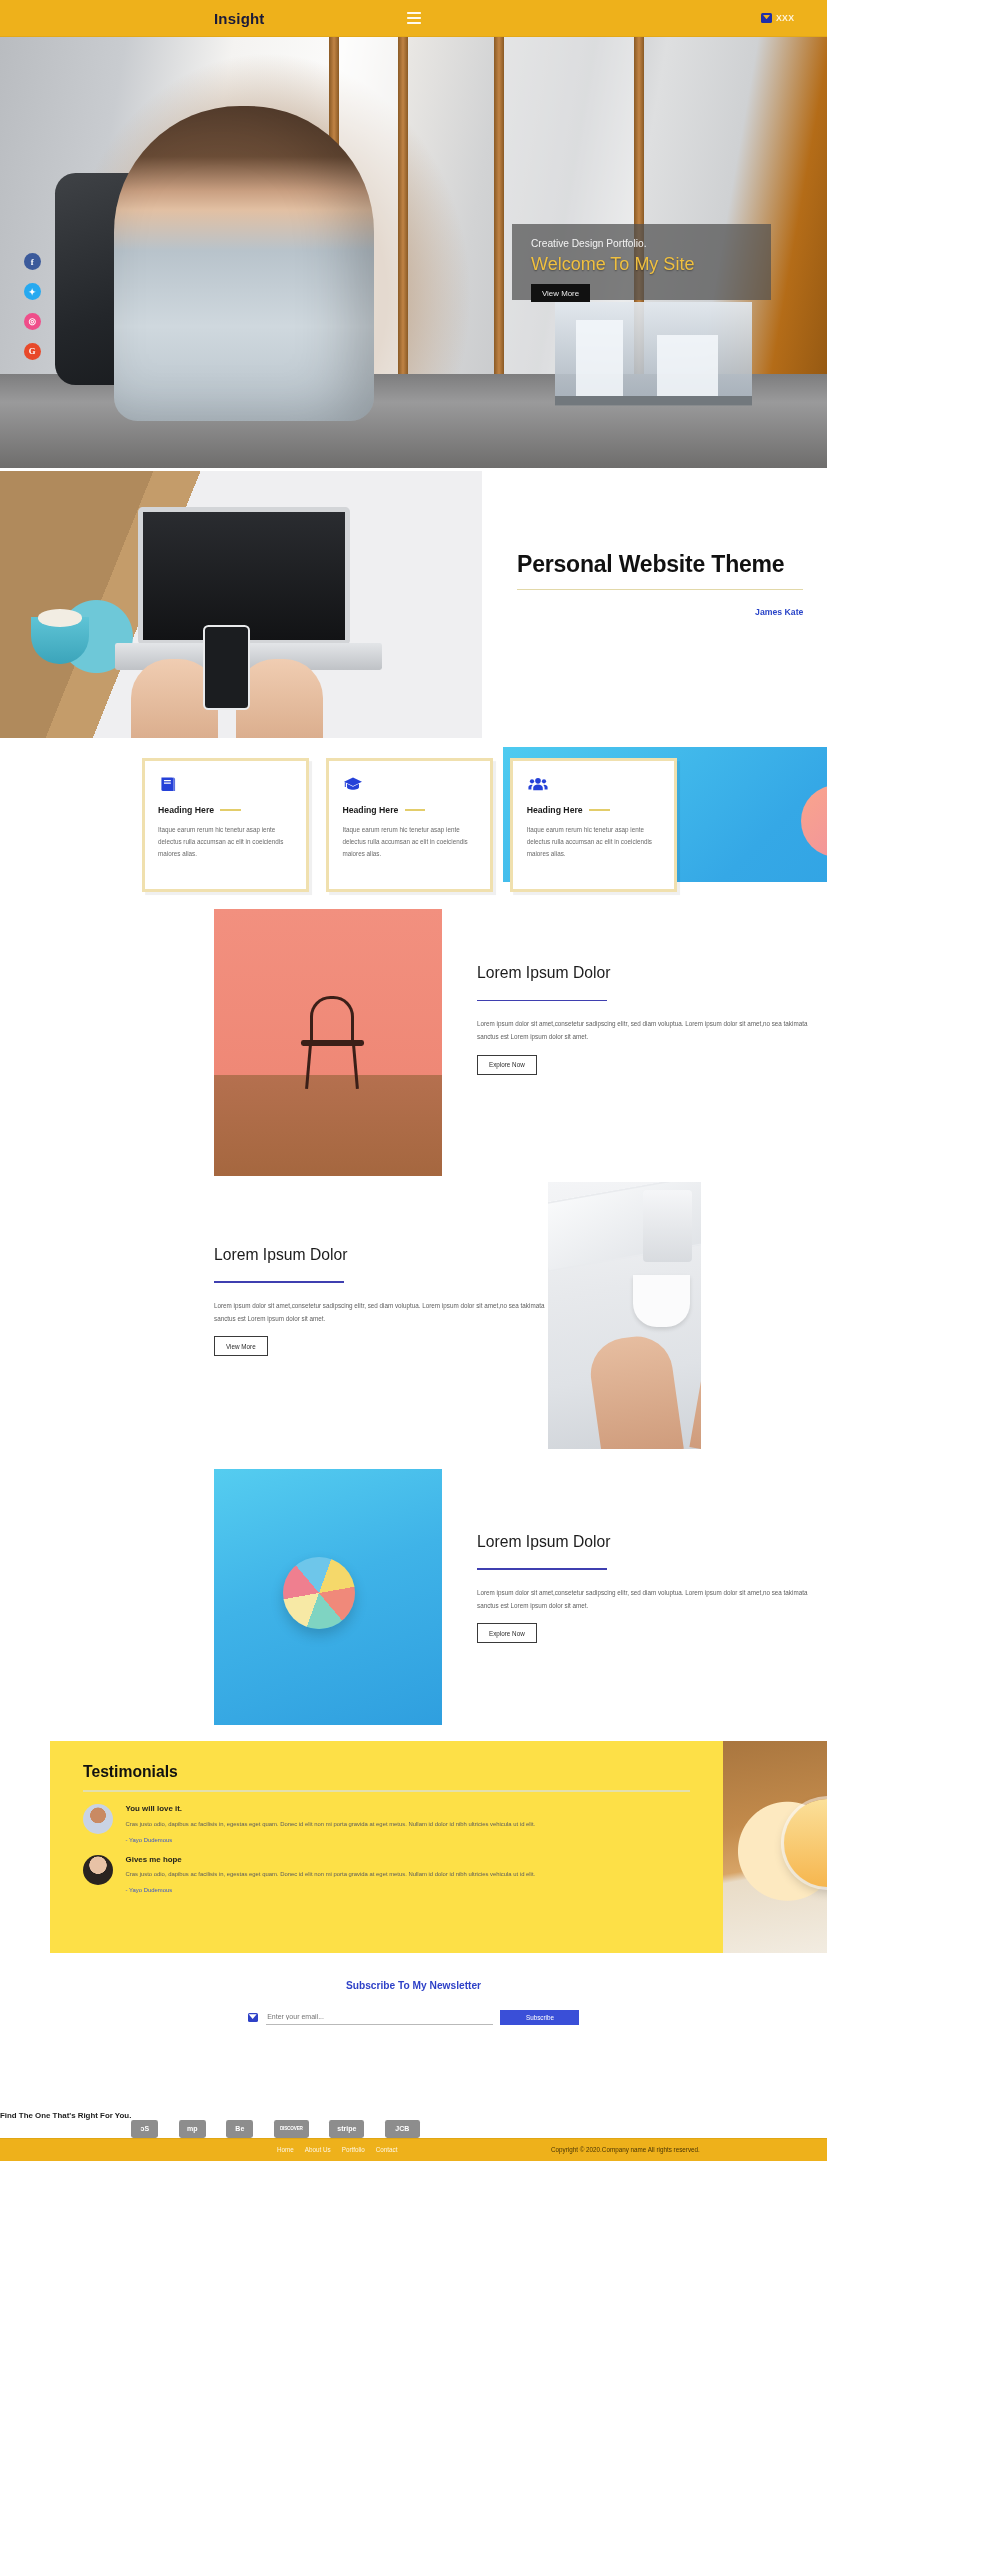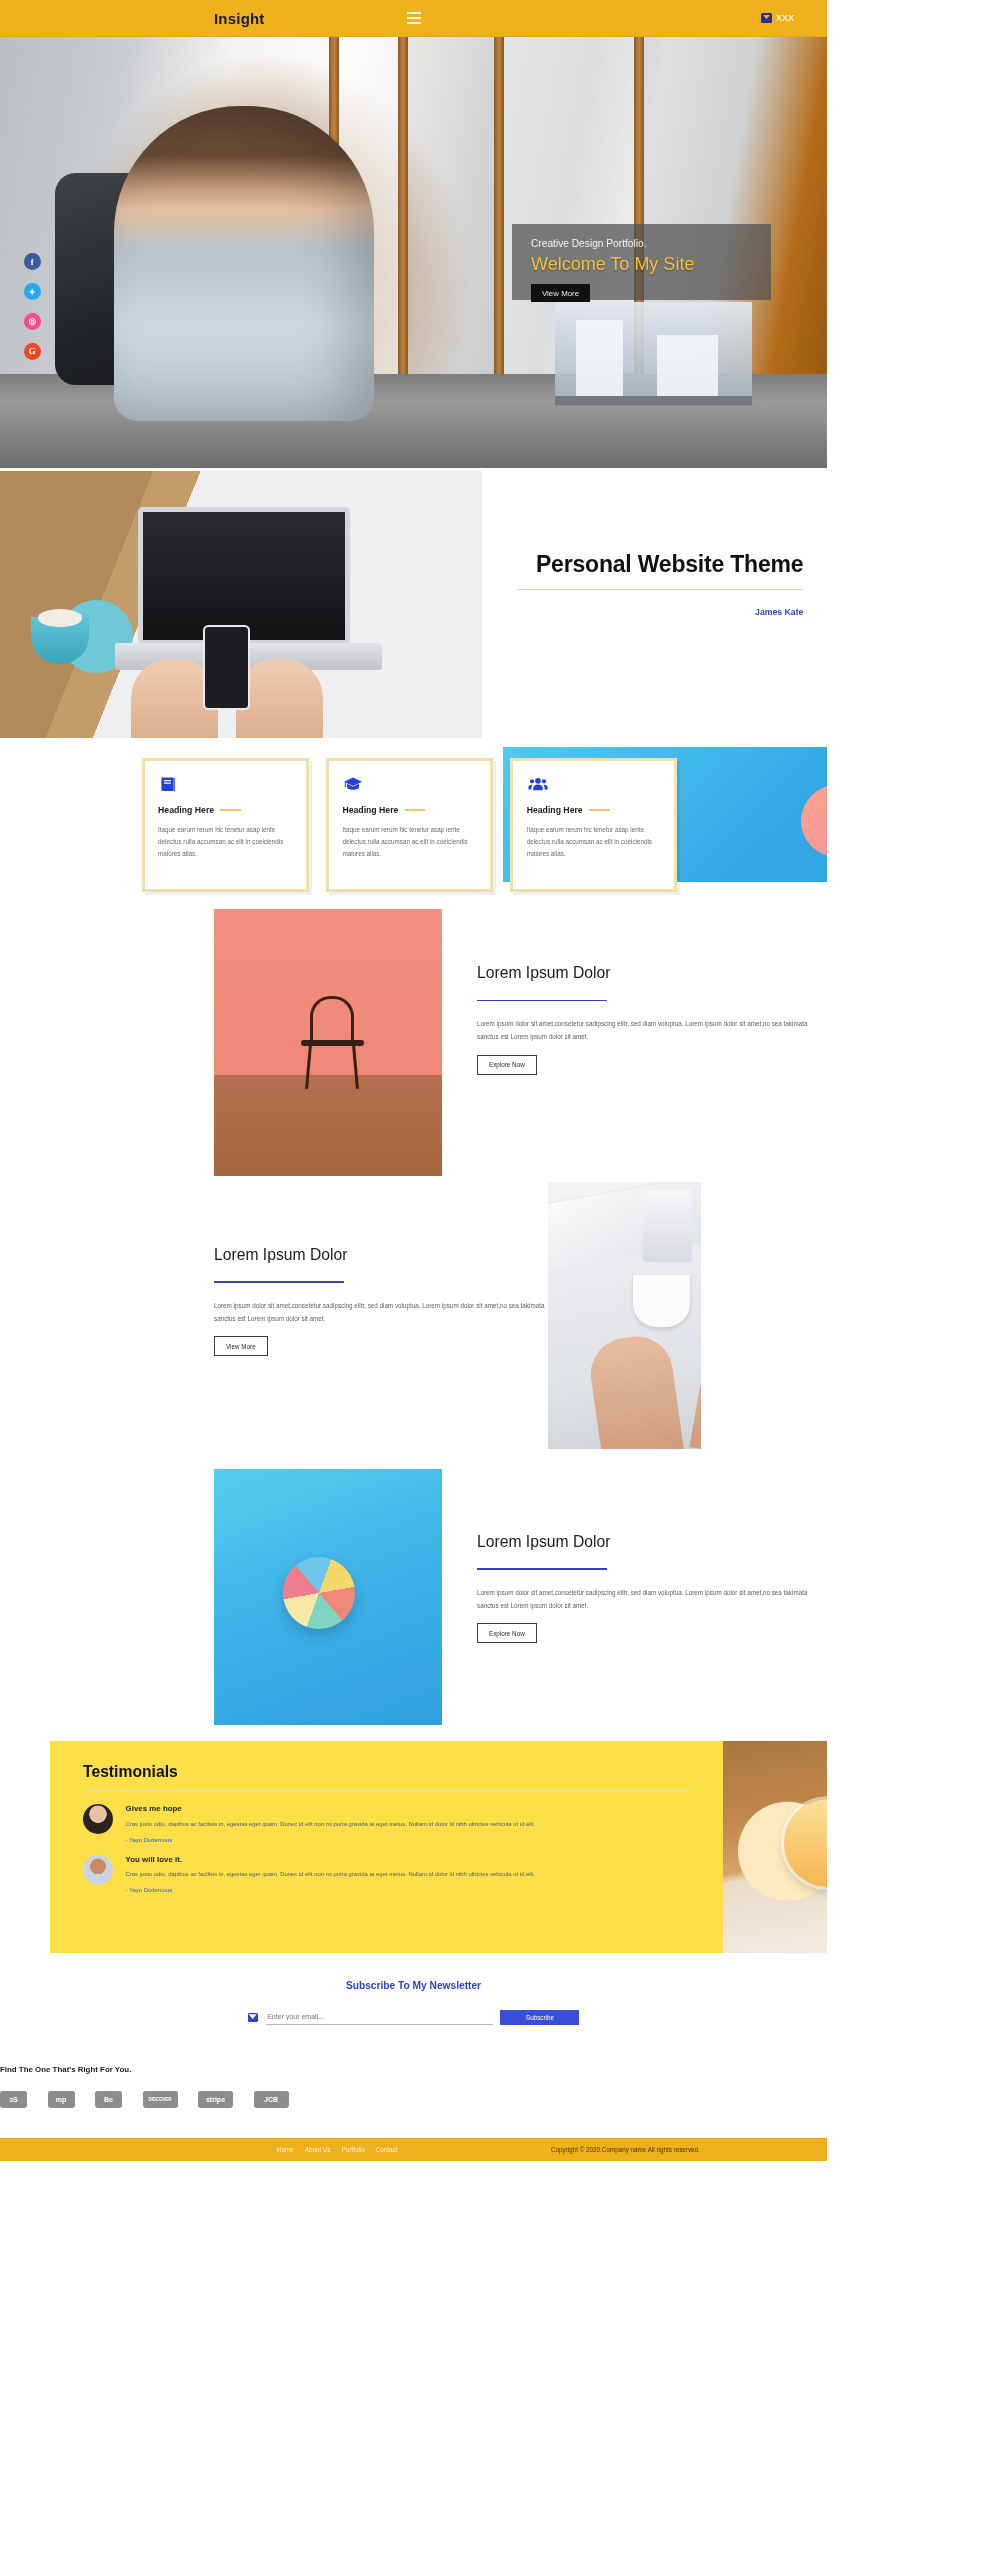--- a/index.html
+++ b/index.html
@@ -226,21 +226,20 @@
   .theme-txt {
     flex: 1;
     padding: 83px 23.6px 0 35px;
     position: relative;
   }
   .theme-txt h2 {
     font-size: 23px;
     font-weight: 700;
     color: #111;
     letter-spacing: -0.2px;
-    text-align: right;
   }
   .theme-rule {
     margin-top: 11px;
     height: 0.8px;
     background: #e2d8a8;
     width: 100%;
   }
   .theme-author {
     margin-top: 17.3px;
     text-align: right;
@@ -462,21 +461,21 @@
   .news-btn {
     width: 79px; height: 15.7px;
     background: #3a4fd8; color: #fff;
     border: none; font-size: 6.3px; cursor: pointer;
     font-family: "Liberation Sans", sans-serif;
   }
 
   
   .brands {
     height: 87px; background: #fff;
-    display: flex; flex-direction: column; align-items: flex-start;
+    display: flex; flex-direction: row; align-items: flex-end;
     padding-top: 14px;
   }
   .brands h4 { font-size: 7.9px; font-weight: 700; color: #1d1d1d; margin-bottom: 17.3px; }
   .brand-row { display: flex; gap: 20.5px; align-items: center; }
   .brand-chip {
     width: 27px; height: 17.3px;
     background: #8d8d8d; color: #fff;
     border-radius: 2.4px;
     display: flex; align-items: center; justify-content: center;
     font-size: 7px; font-weight: 700;
@@ -664,32 +663,32 @@
       </div>
     </div>
   </div>
 
   <div class="testi-sec">
     <div class="testi-box">
       <h2>Testimonials</h2>
       <div class="testi-rule"></div>
 
       <div class="testi">
+        <div class="avatar a2"></div>
+        <div class="testi-body">
+          <h4>You will love it.</h4>
+          <p>Cras justo odio, dapibus ac facilisis in, egestas eget quam. Donec id elit non mi porta gravida at eget metus. Nullam id dolor id nibh ultricies vehicula ut id elit.</p>
+          <div class="testi-author">- Yayo Dudemous</div>
+        </div>
+      </div>
+
+      <div class="testi">
         <div class="avatar a1"></div>
         <div class="testi-body">
           <h4>Gives me hope</h4>
-          <p>Cras justo odio, dapibus ac facilisis in, egestas eget quam. Donec id elit non mi porta gravida at eget metus. Nullam id dolor id nibh ultricies vehicula ut id elit.</p>
-          <div class="testi-author">- Yayo Dudemous</div>
-        </div>
-      </div>
-
-      <div class="testi">
-        <div class="avatar a2"></div>
-        <div class="testi-body">
-          <h4>You will love it.</h4>
           <p>Cras justo odio, dapibus ac facilisis in, egestas eget quam. Donec id elit non mi porta gravida at eget metus. Nullam id dolor id nibh ultricies vehicula ut id elit.</p>
           <div class="testi-author">- Yayo Dudemous</div>
         </div>
       </div>
 
     </div>
 
     <div class="testi-photo">
       <div class="straw"></div>
       <div class="glass"></div>

